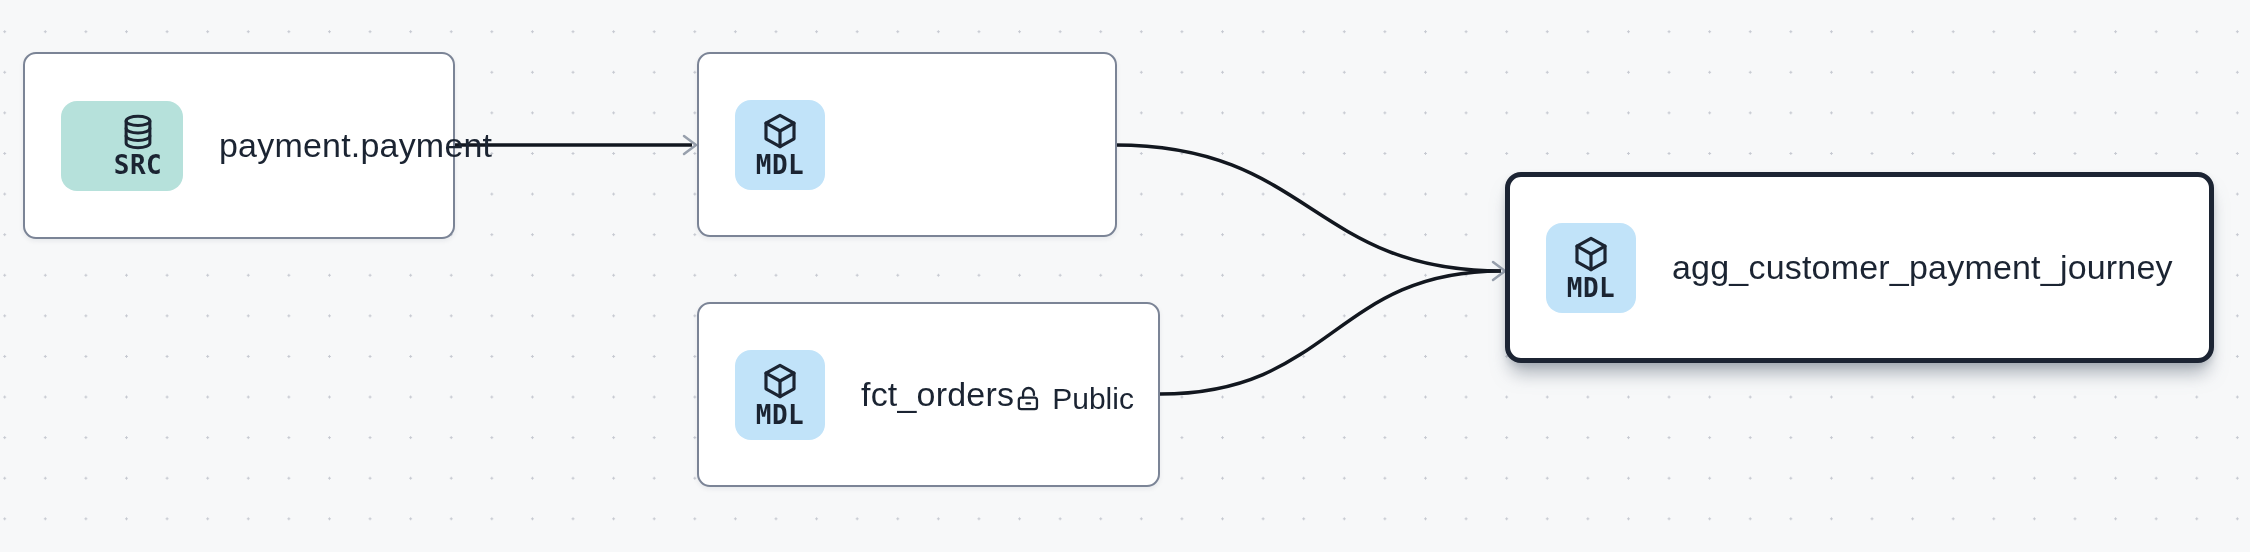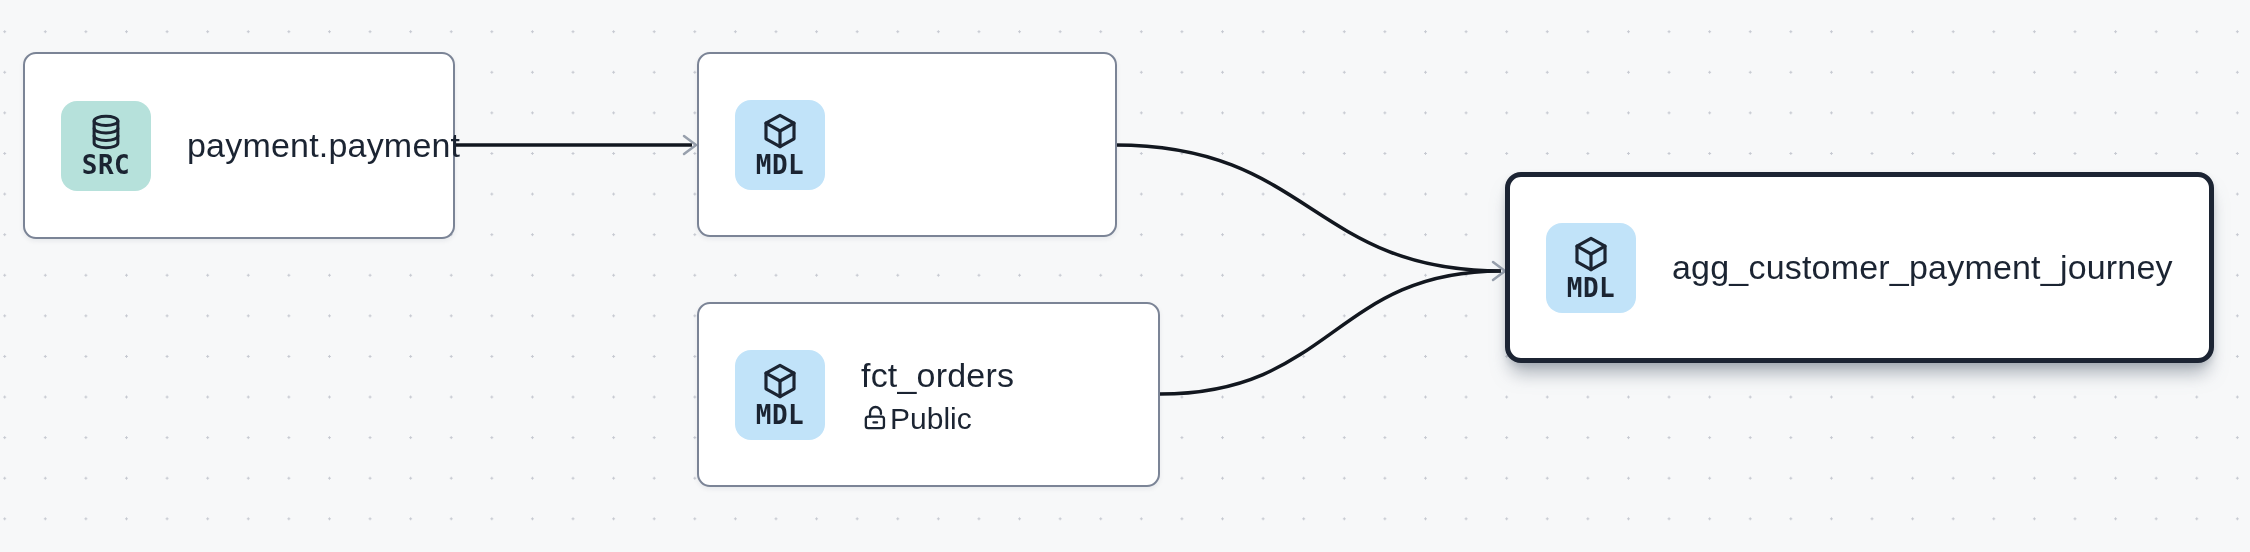--- a/index.html
+++ b/index.html
@@ -65,42 +65,43 @@
   .badge{
     flex:0 0 auto;
     width:90px;height:90px;
     border-radius:16px;
     display:flex;
     flex-direction:column;
     align-items:center;
     justify-content:center;
     gap:1px;
   }
-  .badge-src{background:var(--c-source_badge_bg);}
+  .badge-src{background:var(--c-source_badge_bg);padding-left:32px;}
   .badge-mdl{background:var(--c-model_badge_bg);}
   .badge svg{stroke:var(--c-text);}
   .badge-label{
     font-family:"DejaVu Sans Mono","Liberation Mono",monospace;
     font-size:26px;
     font-weight:600;
     letter-spacing:0.5px;
     color:var(--c-text);
     line-height:1;
   }
   .title{
     font-size:34px;
     font-weight:400;
     color:var(--c-text);
     white-space:nowrap;
     letter-spacing:0.2px;
   }
-  .texts{display:flex;flex-direction:column;justify-content:center;}
+  .texts{display:flex;flex-direction:row;justify-content:center;}
   .access-row{
     display:flex;
     align-items:center;
+    gap:9px;
     margin-top:9px;
   }
   .access-row svg{stroke:var(--c-text);}
   .access-label{
     font-size:30px;
     font-weight:400;
     color:var(--c-text);
     line-height:1;
   }
 </style>

